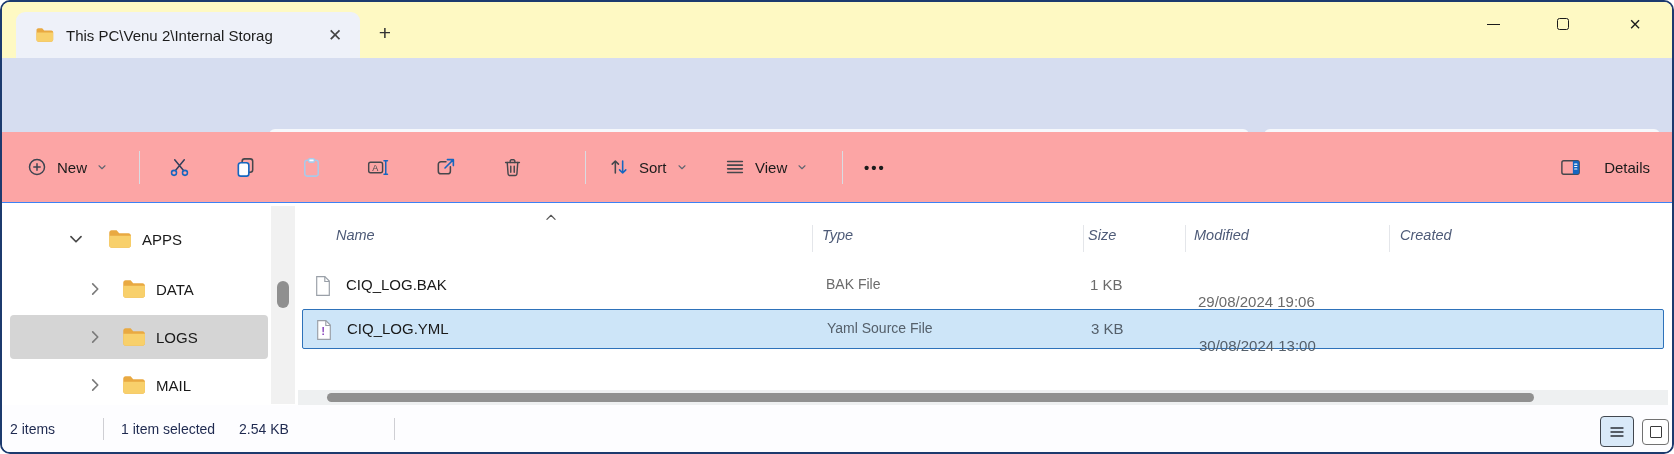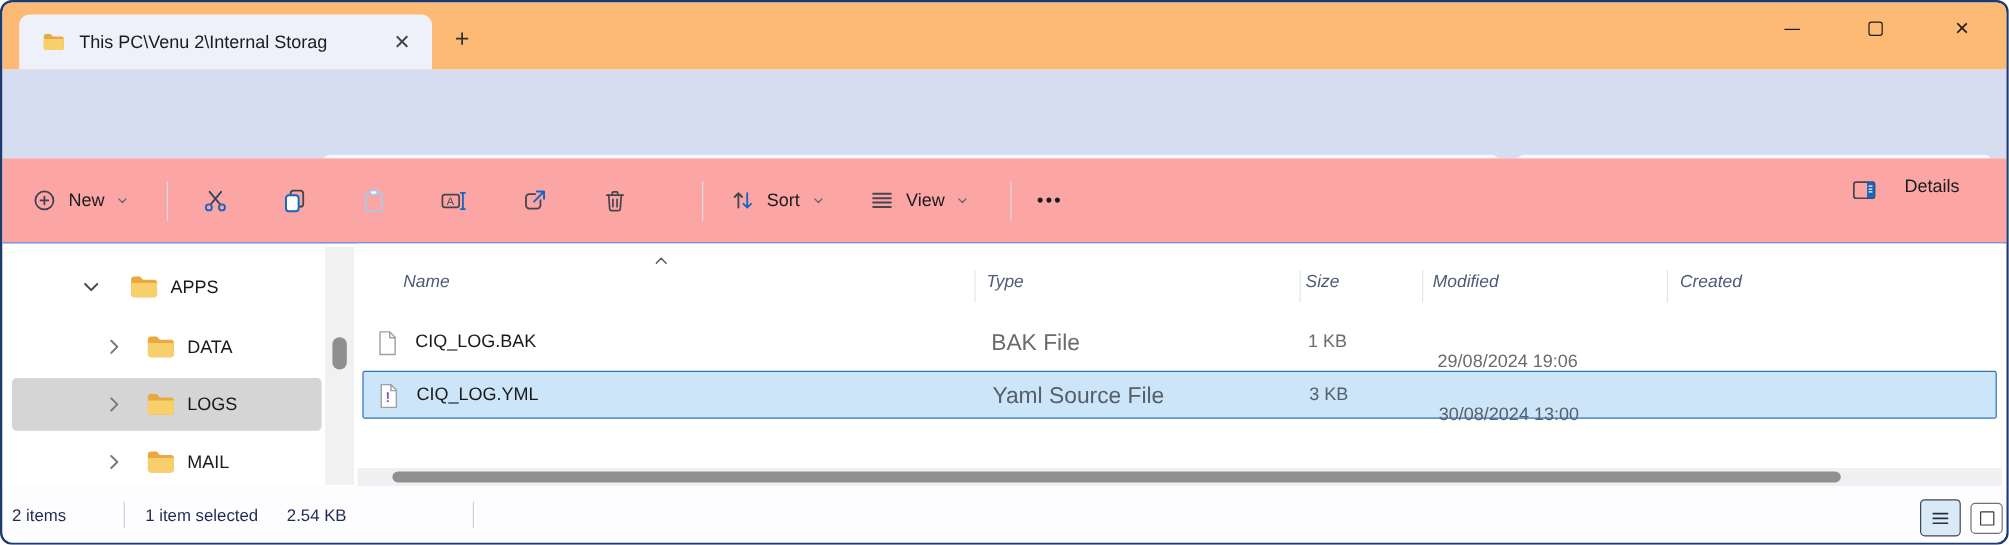--- a/index.html
+++ b/index.html
@@ -5,21 +5,21 @@
   * { margin:0; padding:0; box-sizing:border-box; }
   html,body { width:1674px; height:454px; background:#ffffff; font-family:"Liberation Sans", sans-serif; }
   #window {
     position:relative; width:1674px; height:454px;
     border:2px solid #1c3a6e; border-radius:10px; overflow:hidden;
     background:#ffffff;
   }
   svg { display:block; }
 
   
-  #tabbar { position:absolute; left:0; top:0; width:100%; height:56px; background:#fdba74;padding-left:22px; }
+  #tabbar { position:absolute; left:0; top:0; width:100%; height:56px; background:#fef9c3;padding-left:22px; }
   #tab-active {
     position:absolute; left:14px; top:10px; width:344px; height:46px;
     background:#eef1f9; border-radius:9px 9px 0 0;
     display:flex; align-items:center; padding:0 12px 0 18px;
   }
   #tab-title { font-size:15px; color:#1b1b1b; margin-left:12px; flex:1;
     white-space:nowrap; overflow:hidden; }
   .tab-close { width:26px; height:26px; border-radius:5px; display:flex; align-items:center;
     justify-content:center; font-size:17px; color:#444; cursor:default; }
   #new-tab-btn { position:absolute; left:368px; top:16px; width:30px; height:30px;
@@ -53,22 +53,22 @@
   
   #toolbar { position:absolute; left:0; top:130px; width:100%; height:71px;
     background:#fca5a5; border-bottom:1px solid #3b82f6; }
   .tb-group-btn { position:absolute; top:15px; height:40px; display:flex; align-items:center;
     gap:9px; padding:0 10px; border-radius:5px; }
   .tb-label { font-size:15px; color:#1b1b1b; }
   .tb-divider { position:absolute; top:19px; width:1px; height:33px; background:#d9dce2; }
   .tb-icon-btn { position:absolute; top:15px; width:42px; height:40px; border-radius:5px;
     display:flex; align-items:center; justify-content:center; }
   #more-btn { letter-spacing:2px; font-size:15px; color:#1b1b1b; font-weight:bold; }
-  #details-btn { position:absolute; right:29px; top:15px; height:40px; display:flex;
-    align-items:flex-start; gap:22px; padding:0 10px; border-radius:5px; }
+  #details-btn { position:absolute; right:12px; top:15px; height:40px; display:flex;
+    align-items:center; gap:22px; padding:0 10px; border-radius:5px; }
 
   
   #main { position:absolute; left:0; top:201px; width:100%; height:203px; background:#ffffff; }
 
   
   .tree-row { position:absolute; left:8px; width:258px; height:44px; display:flex; align-items:center; border-radius:4px; }
   .tree-row.selected { background:#d5d5d5; }
   .tree-chevron { position:absolute; width:22px; height:22px; }
   .tree-folder { position:absolute; width:26px; height:26px; }
   .tree-label { position:absolute; font-size:15px; color:#191919; white-space:nowrap; }
@@ -77,21 +77,21 @@
 
   
   #filepanel { position:absolute; left:296px; top:0; width:1372px; height:203px; background:#fff; }
   .col-header { position:absolute; top:24px; font-size:14.5px; color:#4e5b78;font-style:italic; }
   .hdr-divider { position:absolute; top:22px; width:1px; height:27px; background:#e4e6ea; }
   #sort-indicator { position:absolute; left:246px; top:9px; }
   .file-row { position:absolute; left:4px; width:1362px; height:40px; }
   .file-row.selected { background:#cde5f8; border:1px solid #2e72ba; border-radius:2px; }
   .cell-icon { position:absolute; left:12px; top:9px; width:18px; height:22px; }
   .cell-name { position:absolute; left:44px; top:10px; font-size:15px; color:#191919; }
-  .cell-type { position:absolute; left:524px; top:10px; font-size:19px; color:#6b6b6b; }
+  .cell-type { position:absolute; left:524px; top:10px; font-size:14px; color:#6b6b6b; }
   .cell-size { position:absolute; left:788px; top:10px; width:116px; text-align:left; font-size:15px; color:#6b6b6b; }
   .cell-mod  { position:absolute; left:896px; top:27px; font-size:15px; color:#6b6b6b; }
   .file-row.selected .cell-type, .file-row.selected .cell-size, .file-row.selected .cell-mod { color:#55606b; }
 
   
   #h-scrollbar { position:absolute; left:296px; top:388px; width:1370px; height:15px; background:#eef0f1; }
   #h-thumb { position:absolute; left:29px; top:3px; width:1207px; height:9px; background:#909090; border-radius:5px; }
 
   
   #statusbar { position:absolute; left:0; top:403px; width:100%; height:49px; background:#fdfdff; }

